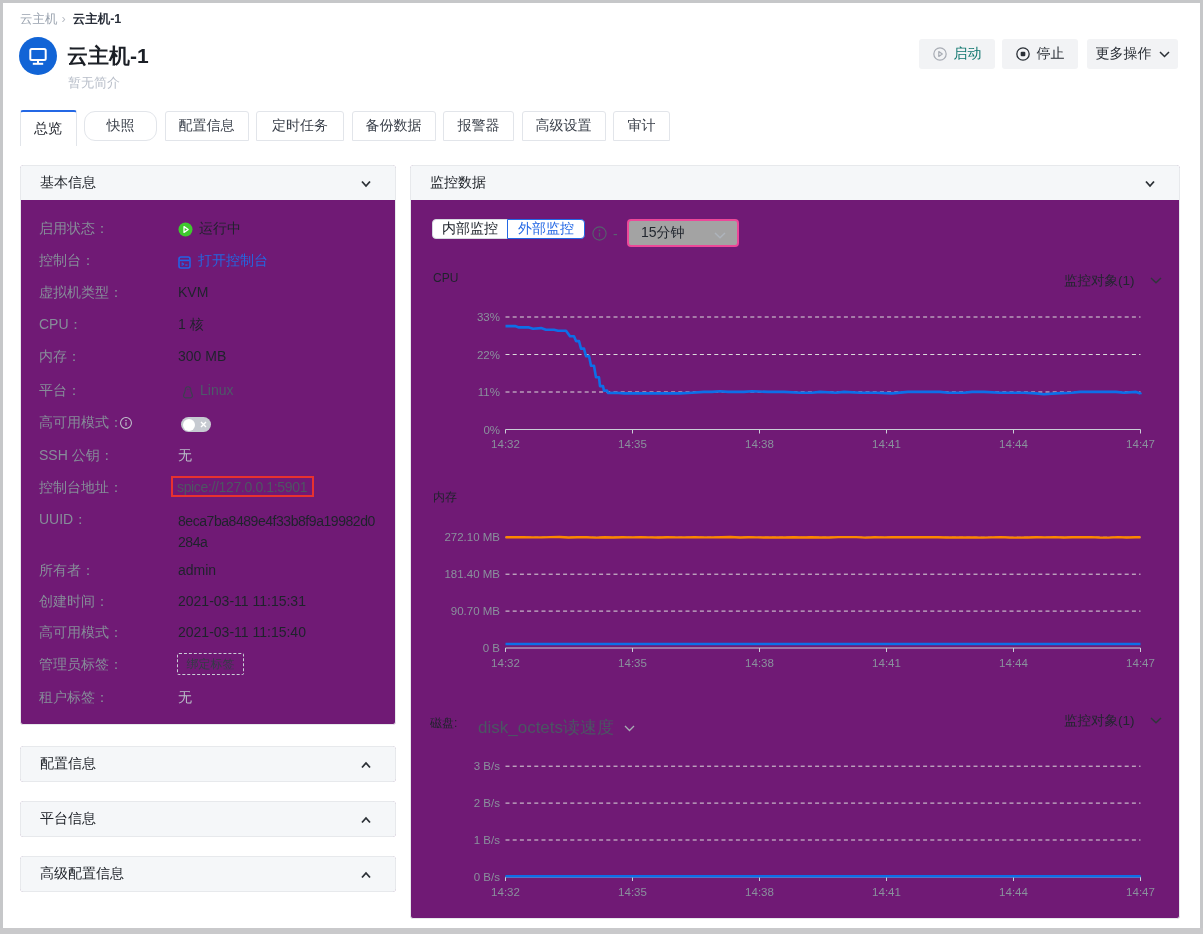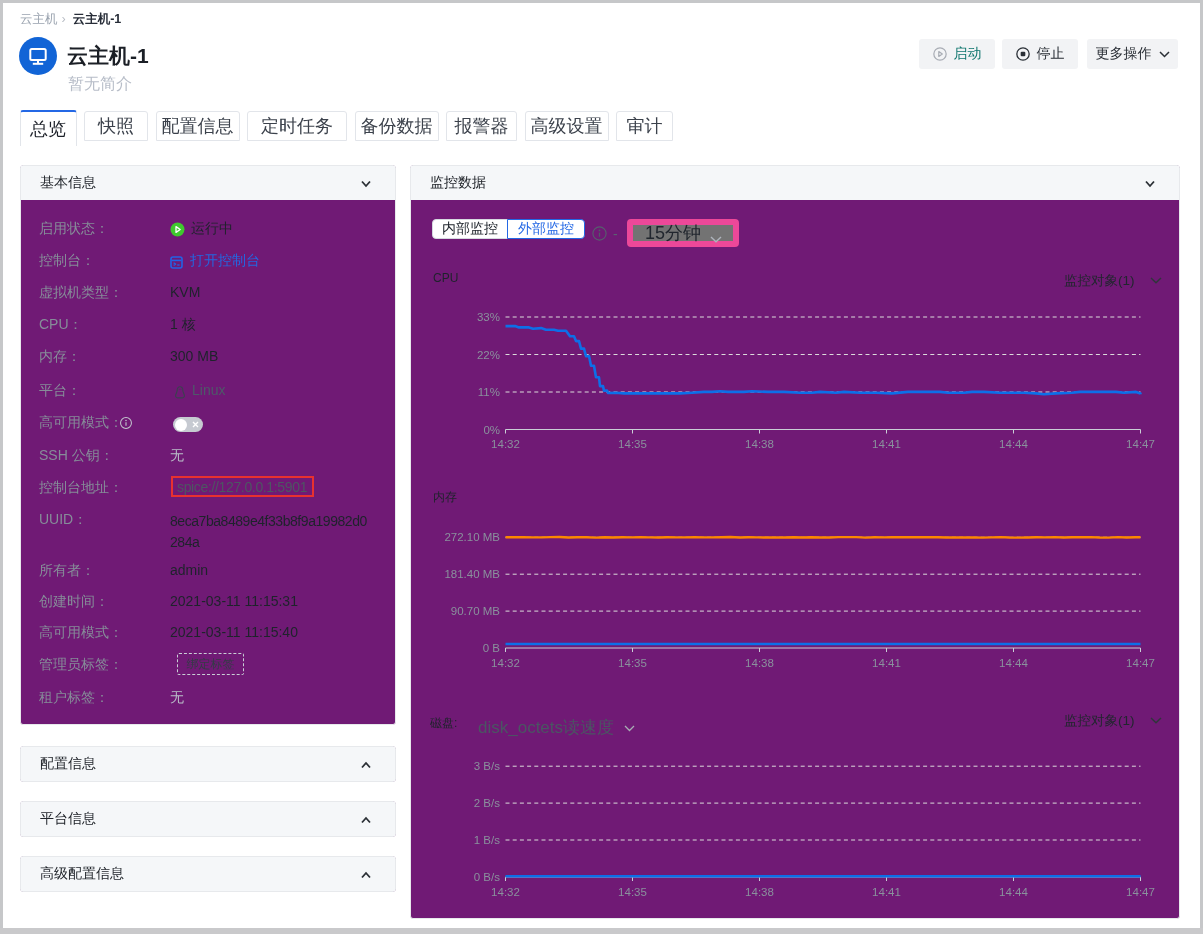--- a/index.html
+++ b/index.html
@@ -8,44 +8,44 @@
 .frame { position:absolute; inset:0; border:3px solid #c6c7c9; border-bottom:none; }
 .botbar { position:absolute; left:0; right:0; top:928px; height:6px; background:#c9c9cb; z-index:50; }
 .abs { position:absolute; }
 
 .bc { position:absolute; left:20px; top:11px; font-size:12.5px; color:#9aa3af; }
 .bc .sep { margin:0 7px 0 4px; color:#b7bcc4; }
 .bc .cur { color:#272d38; font-weight:700; }
 
 .avatar { position:absolute; left:19px; top:37px; width:38px; height:38px; border-radius:50%; background:#1164d6; }
 .h-title { position:absolute; left:67px; top:42px; font-size:21px; font-weight:700; color:#1b1f26; }
-.h-sub { position:absolute; left:68px; top:74px; font-size:16px; color:#b7bdc8; }
+.h-sub { position:absolute; left:68px; top:74px; font-size:13px; color:#b7bdc8; }
 .topbtn { position:absolute; top:39px; height:30px; background:#f2f3f5; border-radius:3px; font-size:14px; display:flex; align-items:center; justify-content:center; gap:7px; color:#272c33; }
 .topbtn.dis { color:#0f766e; }
 
 .tabs { position:absolute; left:19.5px; top:110px; display:flex; }
-.tab { height:30px; margin-top:1px; border:1px solid #e2e5ea; background:#fff; border-radius:3px 3px 0 0; font-size:18px; color:#3b414b; display:flex; align-items:center; justify-content:center; margin-right:7.5px; }
+.tab { height:30px; margin-top:1px; border:1px solid #e2e5ea; background:#fff; border-radius:3px 3px 0 0; font-size:14px; color:#3b414b; display:flex; align-items:center; justify-content:center; margin-right:7.5px; }
 .tab.active { height:36px; margin-top:0; background:#fff; border-top:2px solid #2468e5; border-bottom:none; color:#1d2129; }
 
 .panel { position:absolute; border:1px solid #e7e9ec; border-radius:3px; background:#701a75; }
 .phead { height:34px; background:#f5f7f9; display:flex; align-items:center; padding:0 19px; font-size:14px; color:#21252b; position:relative; }
 .phead .chev { position:absolute; right:24px; top:14px; }
 
 .kv { position:absolute; left:20px; font-size:14px; }
 .kv .lab { position:absolute; left:19px; top:0; color:#868d99; white-space:nowrap; }
-.kv .val { position:absolute; left:150px; top:0; color:#1e232b; white-space:nowrap; }
+.kv .val { position:absolute; left:158px; top:0; color:#1e232b; white-space:nowrap; }
 .gray { color:#b9bec8; }
 .link { color:#2466e0; }
 .icn { display:inline-block; vertical-align:-4px; }
 
 .toggle { position:relative; width:30px; height:15px; border-radius:8px; background:#c6cad1; }
 .toggle .knob { position:absolute; left:1.5px; top:1.5px; width:12px; height:12px; border-radius:50%; background:#fff; }
 
 .grpbtn { position:absolute; height:20px; font-size:14px; display:flex; align-items:center; justify-content:center; background:#fff; }
-.sel { position:absolute; border:6px solid #ec4899; border-radius:4px; background:#737373; font-size:18px; color:#21262e; display:flex; align-items:center; }
+.sel { position:absolute; border:2px solid #ec4899; border-radius:4px; background:#a3a3a3; font-size:14px; color:#21262e; display:flex; align-items:center; }
 .chart { position:absolute; }
 .axlbl { font-family:"Liberation Sans",sans-serif; font-size:11.5px; fill:#8a919d; }
 .sechead { position:absolute; font-size:12px; color:#1e232b; }
 .monobj { position:absolute; font-size:13.5px; color:#21262e; }
 .redbox { position:absolute; border:2px solid #e8312f; width:143px; height:21px; display:flex; align-items:center; padding:0 4px; font-size:14px; letter-spacing:-0.35px; color:#4e5663; }
 .dashedbtn { position:absolute; border:1px dashed #c9ced6; border-radius:2px; font-size:12px; color:#343b46; display:flex; align-items:center; justify-content:center; }
 </style>
 </head>
 <body>
 <div class="frame"></div>
@@ -81,23 +81,23 @@
   </div>
 <div class="topbtn" style="left:1087px;width:91px;">
 <span>更多操作</span>
 <svg width="11" height="7" viewBox="0 0 11 7">
       <polyline points="1,1 5.5,5.5 10,1" fill="none" stroke="#2a2f36" stroke-width="1.5"></polyline>
     </svg>
 </div>
 
 <div class="tabs">
 <div class="tab active" style="width:57px;">总览</div>
-<div class="tab" style="width:64px;">快照</div>
+<div class="tab" style="width:73px;border-radius:11px;">快照</div>
 <div class="tab" style="width:84px;">配置信息</div>
-<div class="tab" style="width:100px;">定时任务</div>
+<div class="tab" style="width:88px;">定时任务</div>
 <div class="tab" style="width:84px;">备份数据</div>
 <div class="tab" style="width:71px;">报警器</div>
 <div class="tab" style="width:84px;">高级设置</div>
 <div class="tab" style="width:57px;">审计</div>
 </div>
 
 <div class="panel" style="left:20px;top:165px;width:376px;height:560px;">
 <div class="phead">基本信息
 <svg class="chev" width="10" height="8" viewBox="0 0 10 8">
         <polyline points="1,1.5 5,6 9,1.5" fill="none" stroke="#2b3036" stroke-width="1.8"></polyline>

